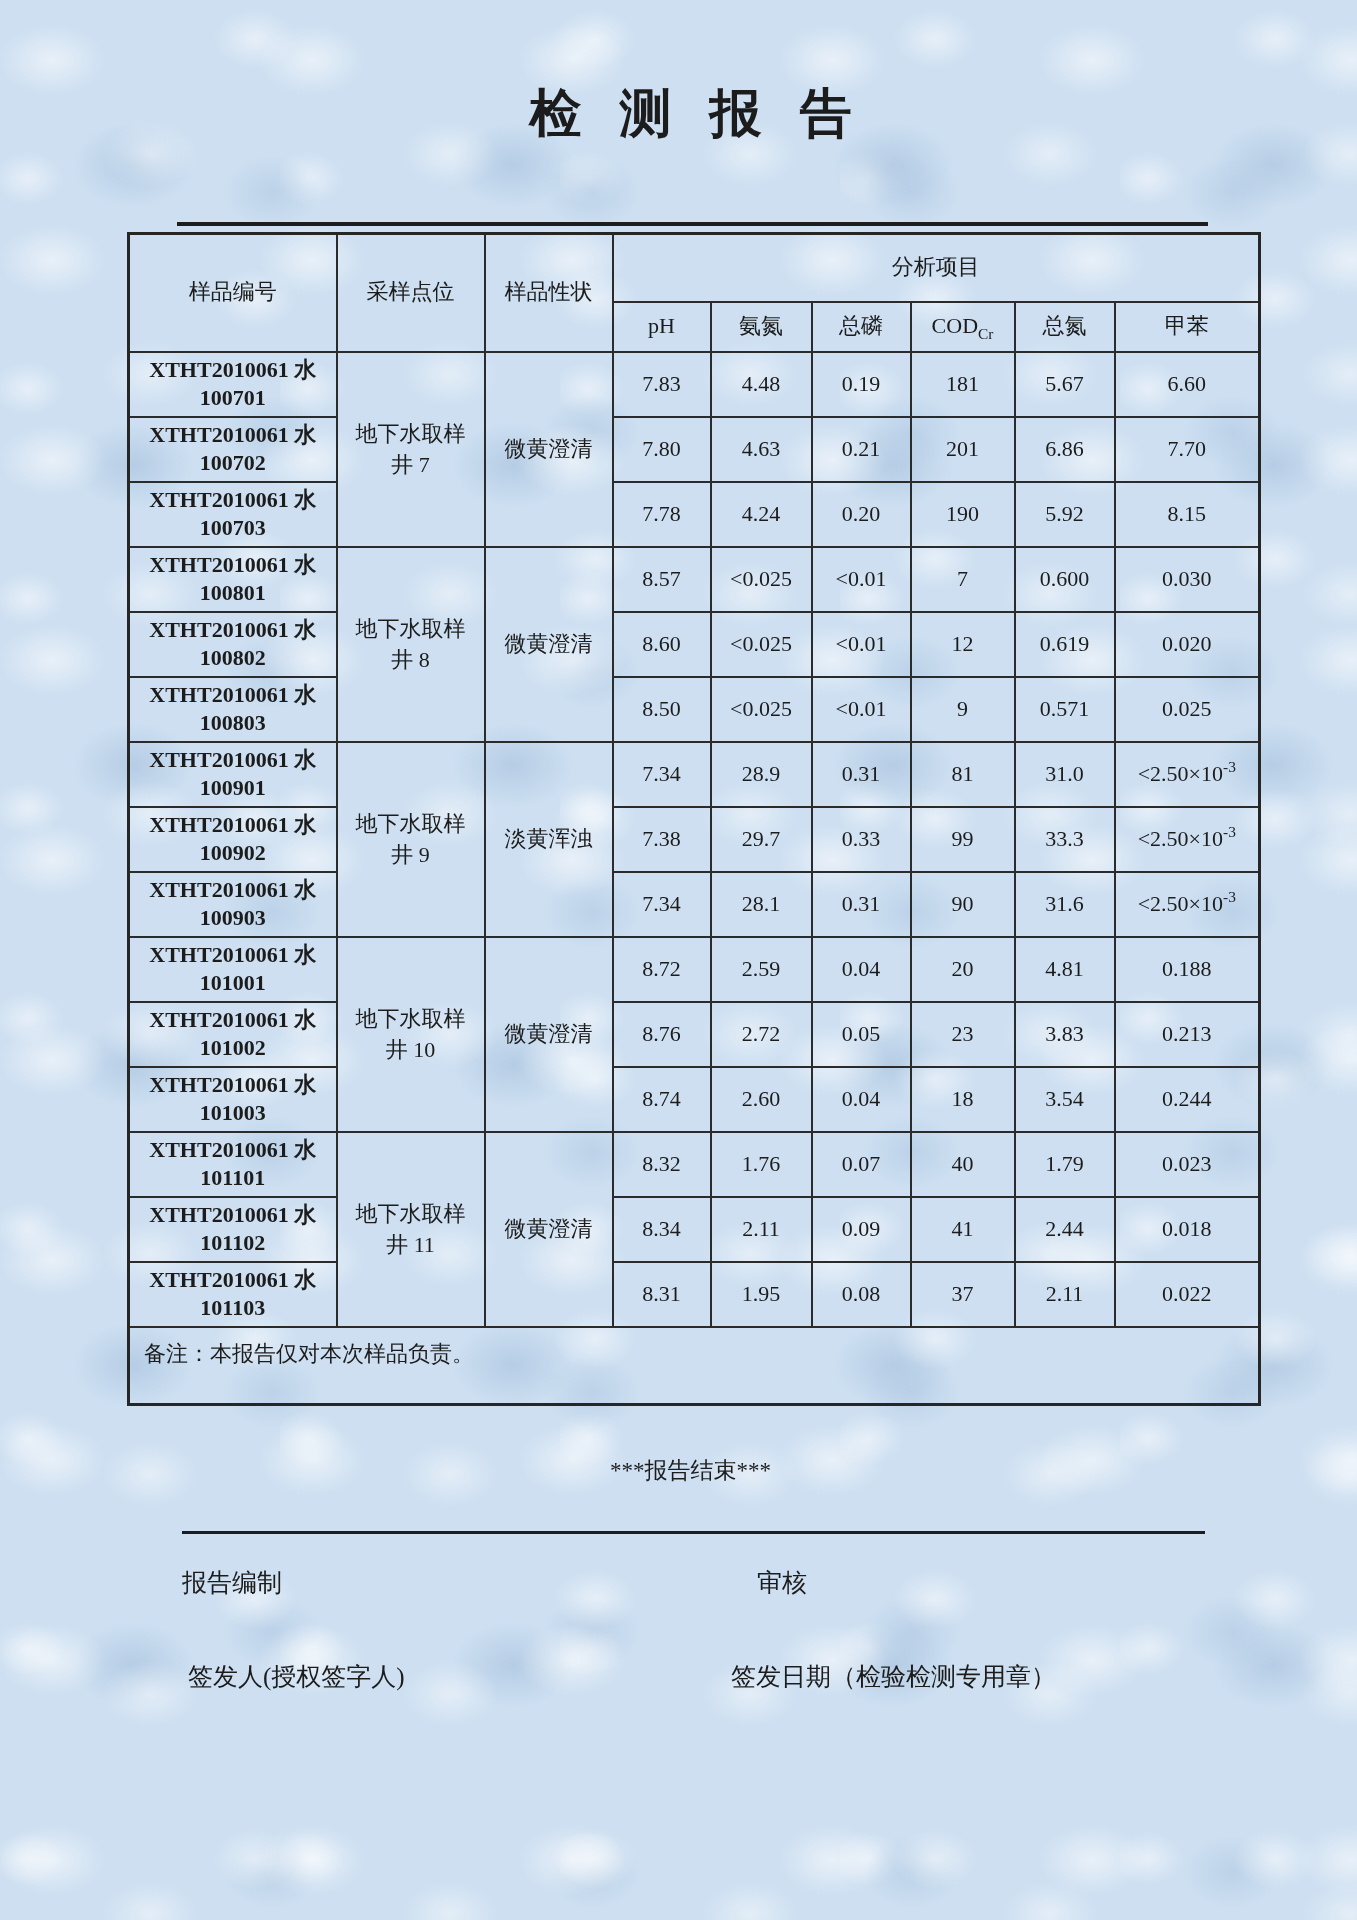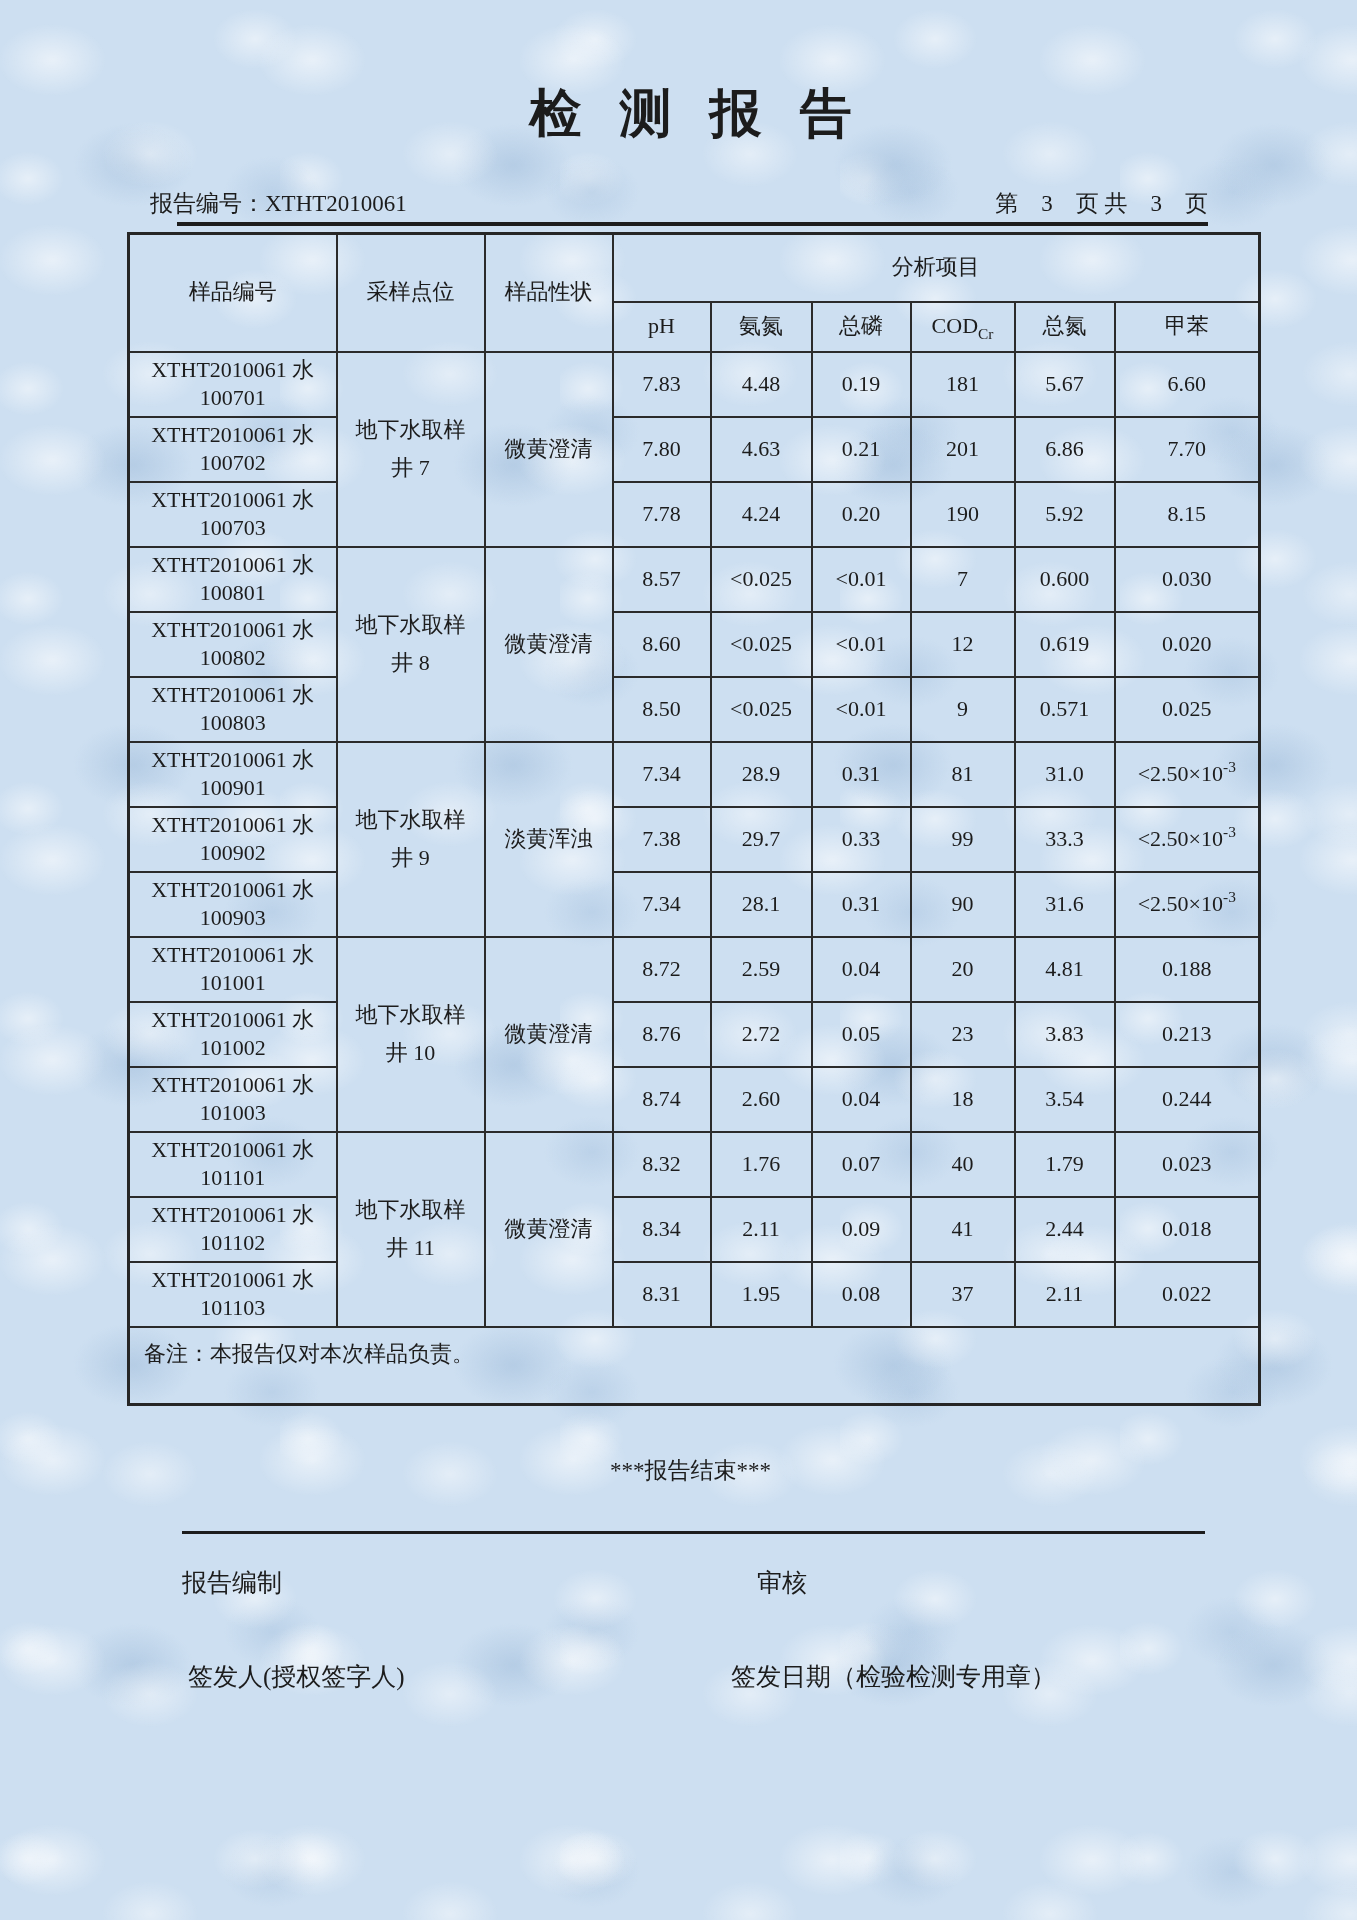--- a/index.html
+++ b/index.html
@@ -46,48 +46,42 @@
     border:2px solid #2b2b2b;
     text-align:center;vertical-align:middle;
     font-weight:normal;padding:0;
     line-height:1.3;
     overflow:hidden;
   }
   tr.h-head1{height:68px;}
   tr.h-head2{height:50px;}
   .report-table tbody tr{height:65px;}
   .report-table tbody tr.note-row{height:78px;}
-  td.sample-id-cell{line-height:28px;}
-  td.point-cell{padding:0 13px;line-height:38px;}
+  td.sample-id-cell{line-height:28px;font-weight:bold;}
+  td.point-cell{padding:0 13px;line-height:31px;}
   td.note-cell{
     text-align:left;vertical-align:top;
     padding:12px 10px 0 14px;
   }
   sub,sup{font-size:70%;line-height:0;margin-top:40px;}
 
   .end-text{position:absolute;left:123px;top:1455px;width:1135px;text-align:center;font-size:23px;}
   .sig-label{position:absolute;font-size:25px;white-space:nowrap;}
   .lbl-prepared{left:182px;top:1566px;}
   .lbl-review{left:757px;top:1566px;}
   .lbl-signer{left:188px;top:1660px;}
   .lbl-date{left:731px;top:1660px;}
 </style>
 </head>
 <body>
 
 <div class="page">
 
   <h1 class="title">检 测 报 告</h1>
 
-  <div class="meta">
-    <div>
-      <span>报告编号：</span><span>XTHT2010061</span>
-    </div>
-    <div class="page-info">第　3　页 共　3　页</div>
-  </div>
 
   <div class="head-rule"></div>
 
   <table class="report-table">
     <colgroup>
       <col style="width:208px">
         <col style="width:148px">
         <col style="width:128px">
       <col style="width:98px">
         <col style="width:101px">

